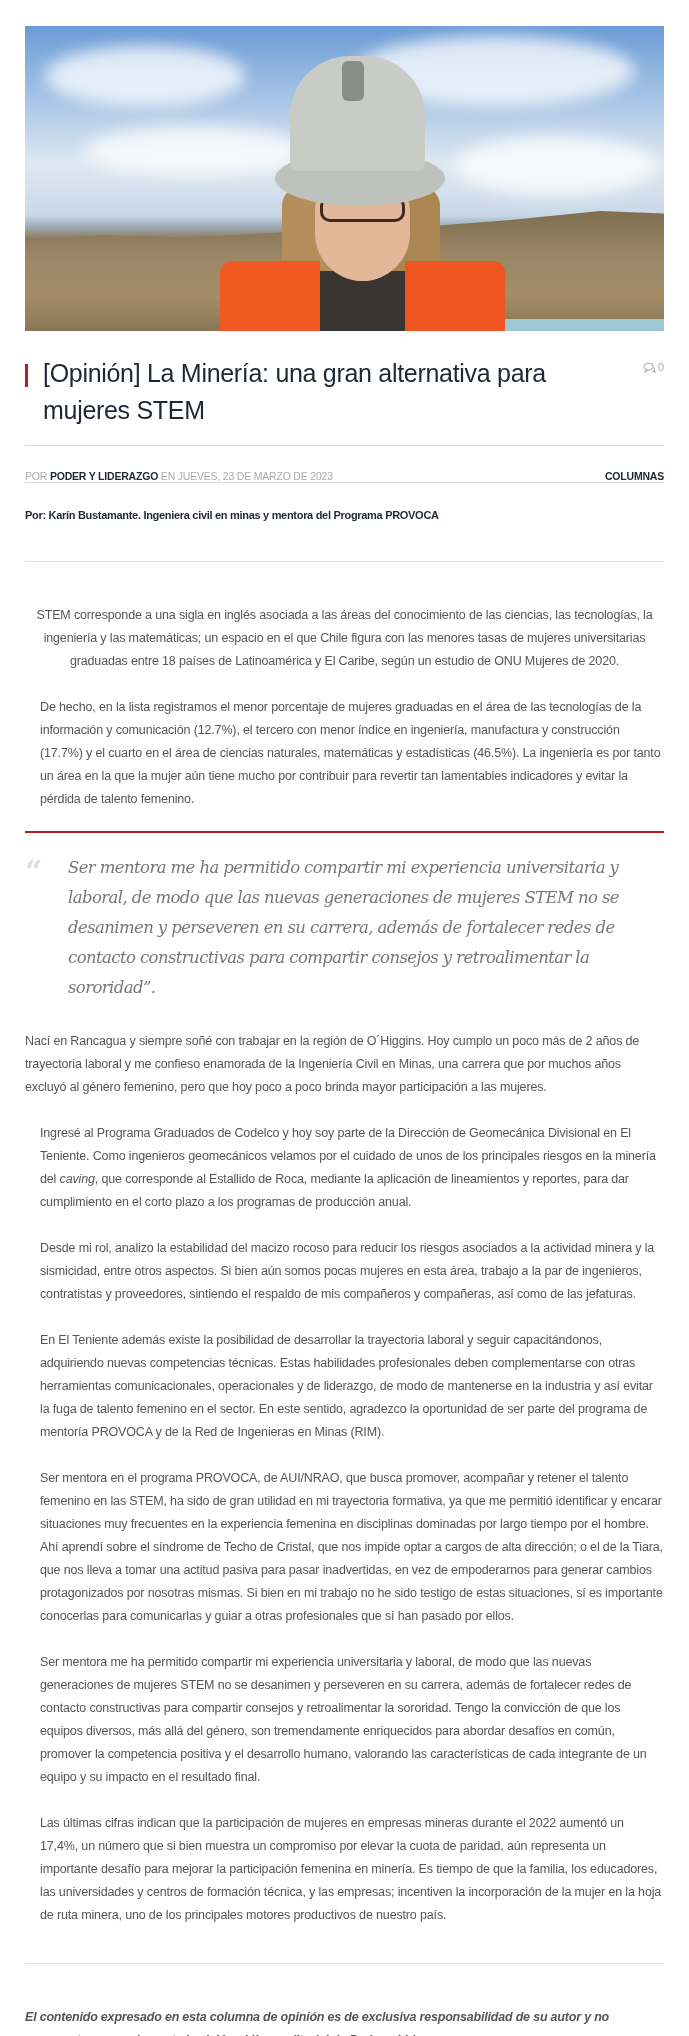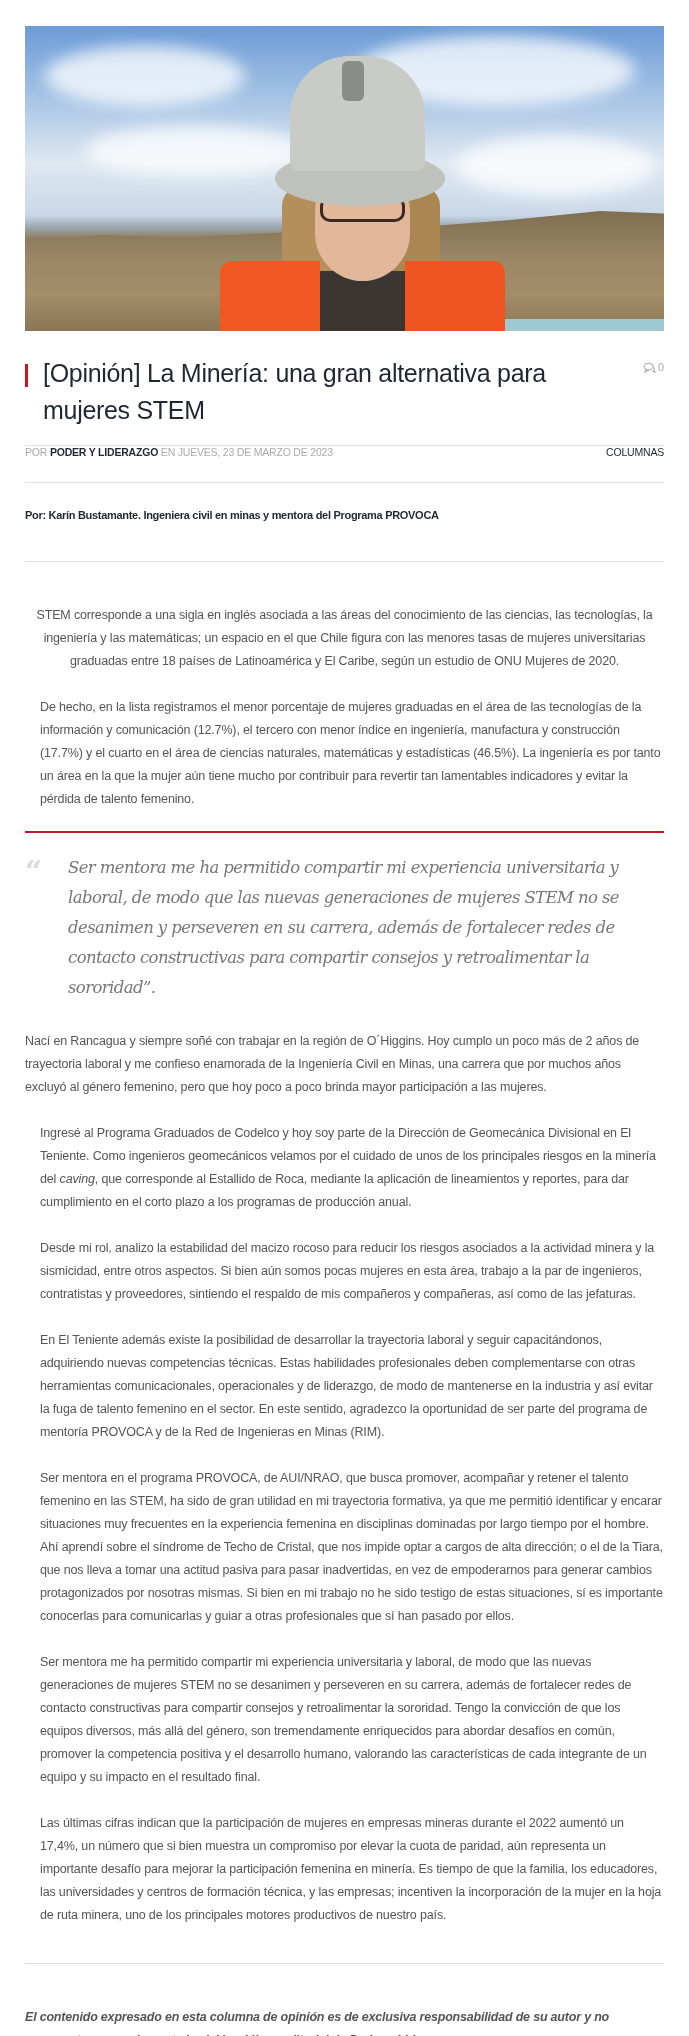--- a/index.html
+++ b/index.html
@@ -29,24 +29,24 @@
 
   
   .title-row { position: relative; margin-top: 24px; display: flex; align-items: flex-start; }
   .title-bar { width: 3px; height: 23px; background: #c01a24; margin-top: 9px; margin-right: 15px; flex: none; }
   .title { font-family: "Liberation Sans", sans-serif; font-size: 25px; line-height: 37px; font-weight: 400; color: #1f2733; width: 560px; letter-spacing: -0.3px; }
   .comments { position: absolute; right: 0; top: 6px; font-size: 11px; color: #aaa; display: flex; align-items: center; gap: 2px; }
   .comments svg { width: 13px; height: 11px; }
 
   .hr { height: 1px; background: #dedede; width: 639px; }
   .hr.h1 { margin-top: 16px; }
-  .meta { display: flex; justify-content: space-between; align-items: flex-start; height: 36px; font-size: 10.5px; text-transform: uppercase; letter-spacing: -0.2px; gap: 12px; }
+  .meta { display: flex; justify-content: space-between; align-items: flex-end; height: 36px; font-size: 10.5px; text-transform: uppercase; letter-spacing: -0.2px; gap: 12px; }
   .meta .left { color: #aaa; }
   .meta .author { color: #1f2733; font-weight: 700; }
-  .meta .cat { color: #1f2733; font-weight: 400; }
+  .meta .cat { color: #1f2733; font-weight: 700; }
 
   .subtitle { font-size: 11px; color: #1f2733; margin-top: 26px; letter-spacing: -0.3px; }
   .hr.h3 { margin-top: 40px; }
 
   .body p { font-size: 12.5px; line-height: 23px; color: #555; letter-spacing: -0.15px; }
   .body p.first { margin-top: 42px; text-align: center; }
   .body p + p { margin-top: 23px; margin-left: 15px; }
 
   .quote-rule { height: 2px; background: #c01a24; margin-top: 20px; width: 639px; }
   .quote { display: flex; margin-top: 20px; }

